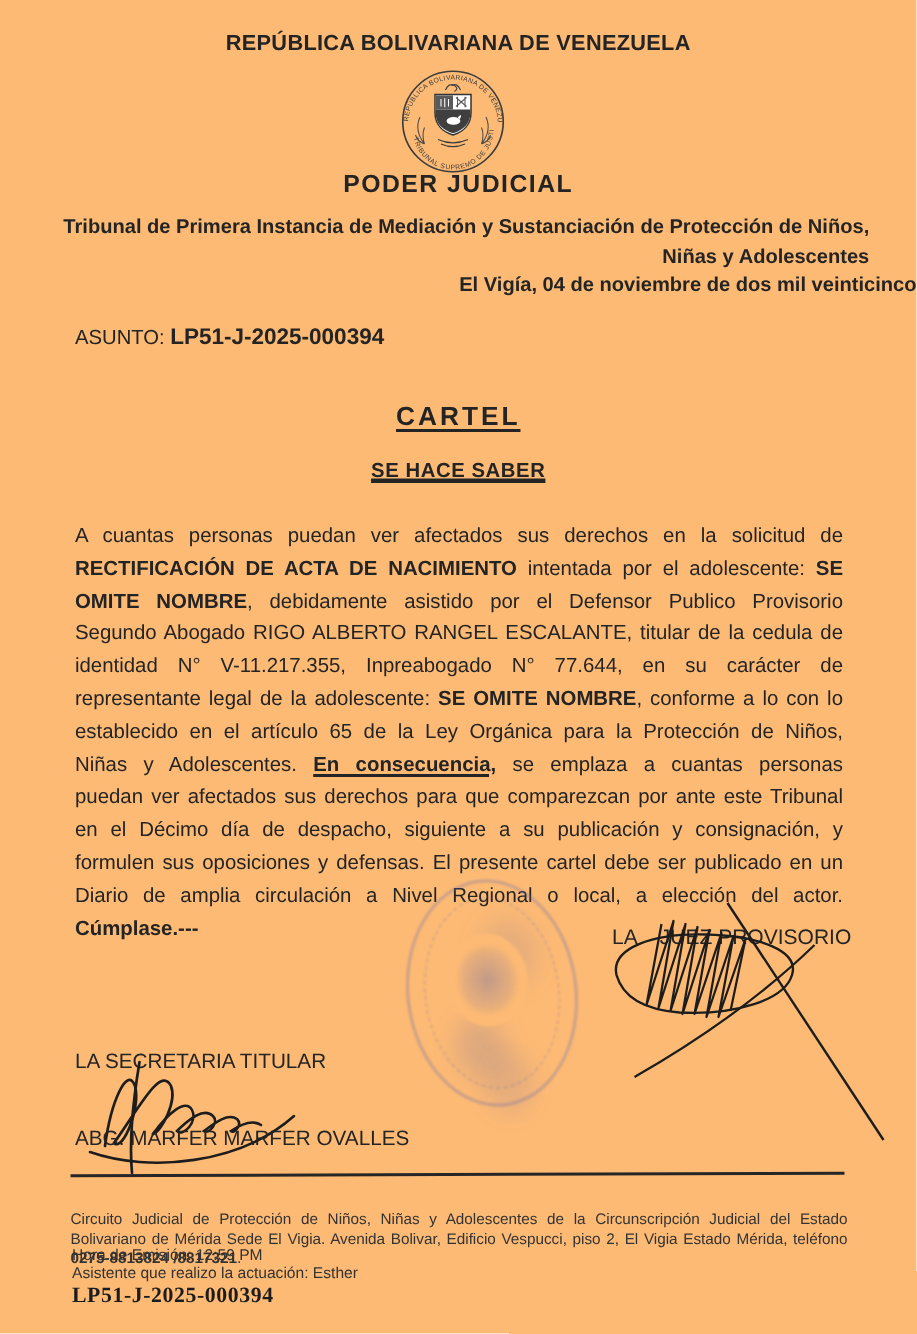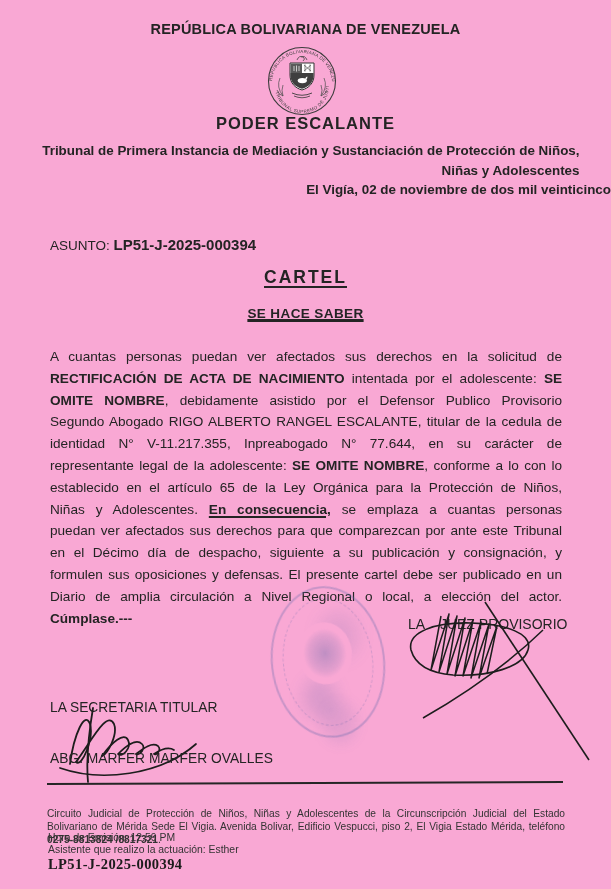--- a/index.html
+++ b/index.html
@@ -1,34 +1,34 @@
 <!DOCTYPE html>
 <html><head>
 <meta charset="utf-8">
 <style>
   html,body{margin:0;padding:0;background:#ffffff;}
   .page{
     position:relative;
     width:611px;height:889px;
-    background:#f9a8d4;
+    background:#fdba74;
     font-family:"Liberation Sans", sans-serif;
     color:#242424;
     overflow:hidden;
   }
   .abs{position:absolute;}
   .center{left:0;width:611px;text-align:center;}
 
   .republic{top:21px;font-weight:bold;font-size:14.5px;letter-spacing:.2px;}
   .seal{left:261px;top:43px;width:82px;height:77px;}
   .poder{top:114px;font-weight:bold;font-size:16.5px;letter-spacing:1px;}
 
   .tribunal-block{top:141px;font-weight:bold;font-size:13.4px;line-height:19.5px;text-align:right;}
   .tribunal-name{width:548px;margin:0 auto;}
 
-  .asunto{left:50px;top:236px;font-size:13.5px;}
+  .asunto{left:50px;top:216px;font-size:13.5px;}
   .asunto .val{font-weight:bold;font-size:15px;}
 
   .cartel{top:267px;font-weight:bold;font-size:17.5px;letter-spacing:2px;
     }
   .cartel span, .subtitle span{text-decoration:underline;text-underline-offset:3px;text-decoration-thickness:2px;text-align:right;}
   .subtitle{top:306px;font-weight:bold;font-size:13.5px;letter-spacing:.4px;text-decoration:underline;}
   .subtitle span{text-decoration-thickness:1.5px;text-underline-offset:2px;}
 
   .body-par{
     left:50px;top:346px;width:512px;
@@ -110,25 +110,25 @@
     <ellipse cx="41.3" cy="37.6" rx="4.6" ry="2.6" fill="#fff"></ellipse>
     <path d="M 45.3,36.6 q 1.6,-1.4 1,-3 q -1.4,.6 -2.2,1.8" fill="#fff"></path>
 
     <path d="M 22,53 q -7,-9 -3,-18 m 3,18 q -5,-2 -6,-6 m 6,6 q -2,-6 0,-11" fill="none" stroke="#4a4a4a" stroke-width=".7"></path>
     <path d="M 60,53 q 7,-9 3,-18 m -3,18 q 5,-2 6,-6 m -6,6 q 2,-6 0,-11" fill="none" stroke="#4a4a4a" stroke-width=".7"></path>
 
     <path d="M 31,50 q 10,4.5 20,0" fill="none" stroke="#3c3c3c" stroke-width=".9"></path>
     <path d="M 33,53 q 8,3.5 16,0" fill="none" stroke="#3c3c3c" stroke-width=".8"></path>
   </svg>
 
-  <div class="abs center poder">PODER ESCALANTE</div>
+  <div class="abs center poder">PODER JUDICIAL</div>
 
   <div class="abs center tribunal-block">
     <div class="tribunal-name">Tribunal de Primera Instancia de Mediación y Sustanciación de Protección de Niños, Niñas y Adolescentes</div>
-    <div>El Vigía, 02 de noviembre de dos mil veinticinco</div>
+    <div>El Vigía, 04 de noviembre de dos mil veinticinco</div>
   </div>
 
   <div class="abs asunto"><span>ASUNTO: </span><span class="val">LP51-J-2025-000394</span></div>
 
   <div class="abs center cartel"><span>CARTEL</span></div>
   <div class="abs center subtitle"><span>SE HACE SABER</span></div>
 
   <div class="abs body-par"><span>A cuantas personas puedan ver afectados sus derechos en la solicitud de </span><span class="seg-b">RECTIFICACIÓN DE ACTA DE NACIMIENTO</span><span> intentada por el adolescente: </span><span class="seg-b">SE OMITE NOMBRE</span><span>, debidamente asistido por el Defensor Publico Provisorio Segundo Abogado RIGO ALBERTO RANGEL ESCALANTE, titular de la cedula de identidad N° V-11.217.355, Inpreabogado N° 77.644, en su carácter de representante legal de la adolescente: </span><span class="seg-b">SE OMITE NOMBRE</span><span>, conforme a lo con lo establecido en el artículo 65 de la Ley Orgánica para la Protección de Niños, Niñas y Adolescentes. </span><span class="seg-b seg-u">En consecuencia,</span><span> se emplaza a cuantas personas puedan ver afectados sus derechos para que comparezcan por ante este Tribunal en el Décimo día de despacho, siguiente a su publicación y consignación, y formulen sus oposiciones y defensas. El presente cartel debe ser publicado en un Diario de amplia circulación a Nivel Regional o local, a elección del actor. </span><span class="seg-b">Cúmplase.---</span></div>
 
   <div class="abs stamp"></div>

